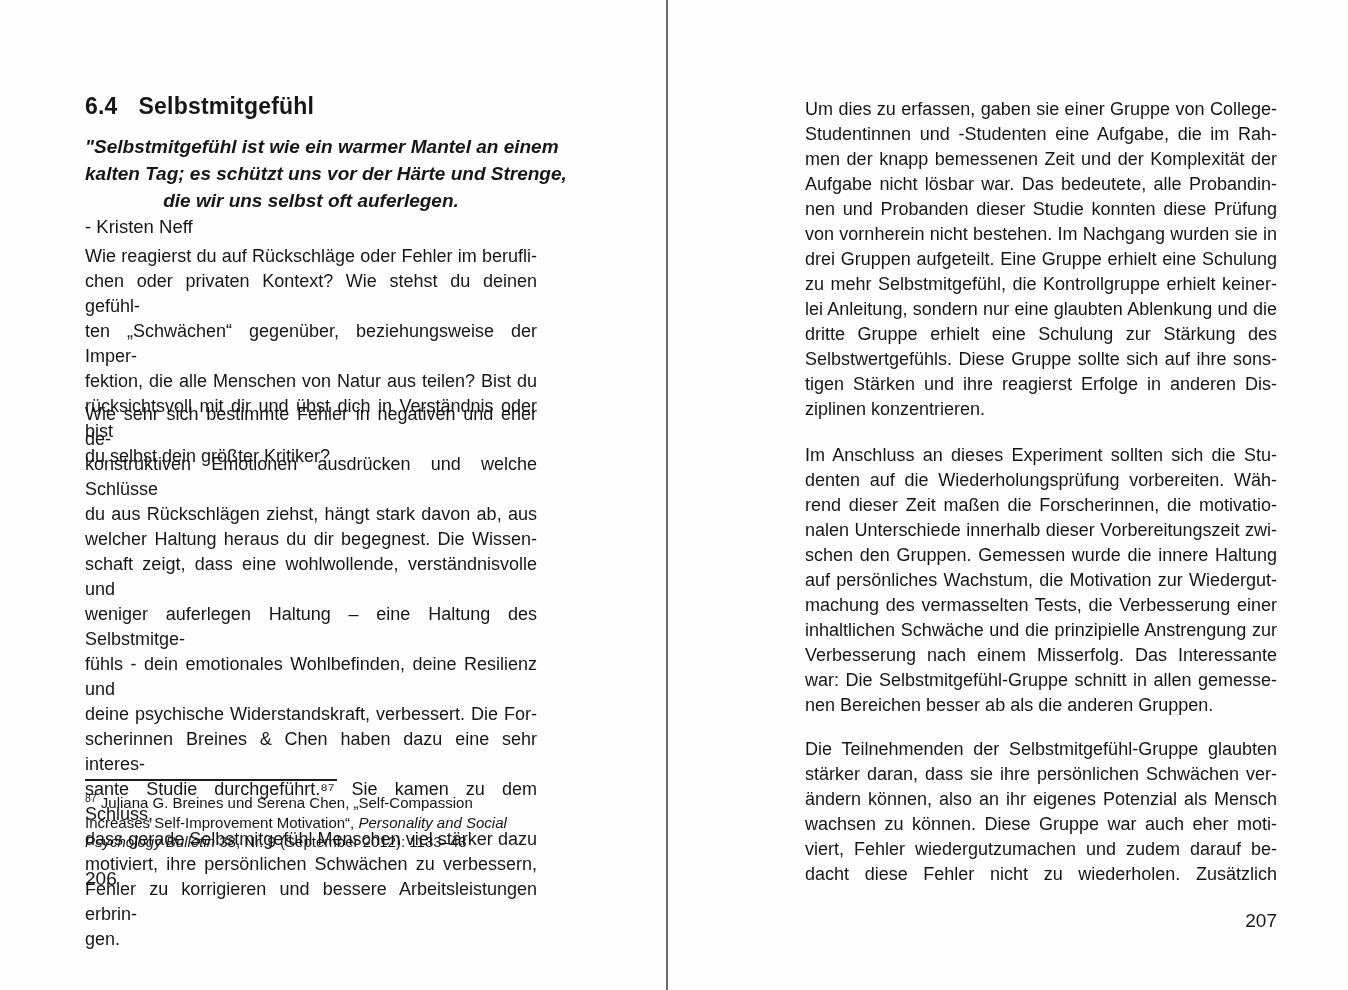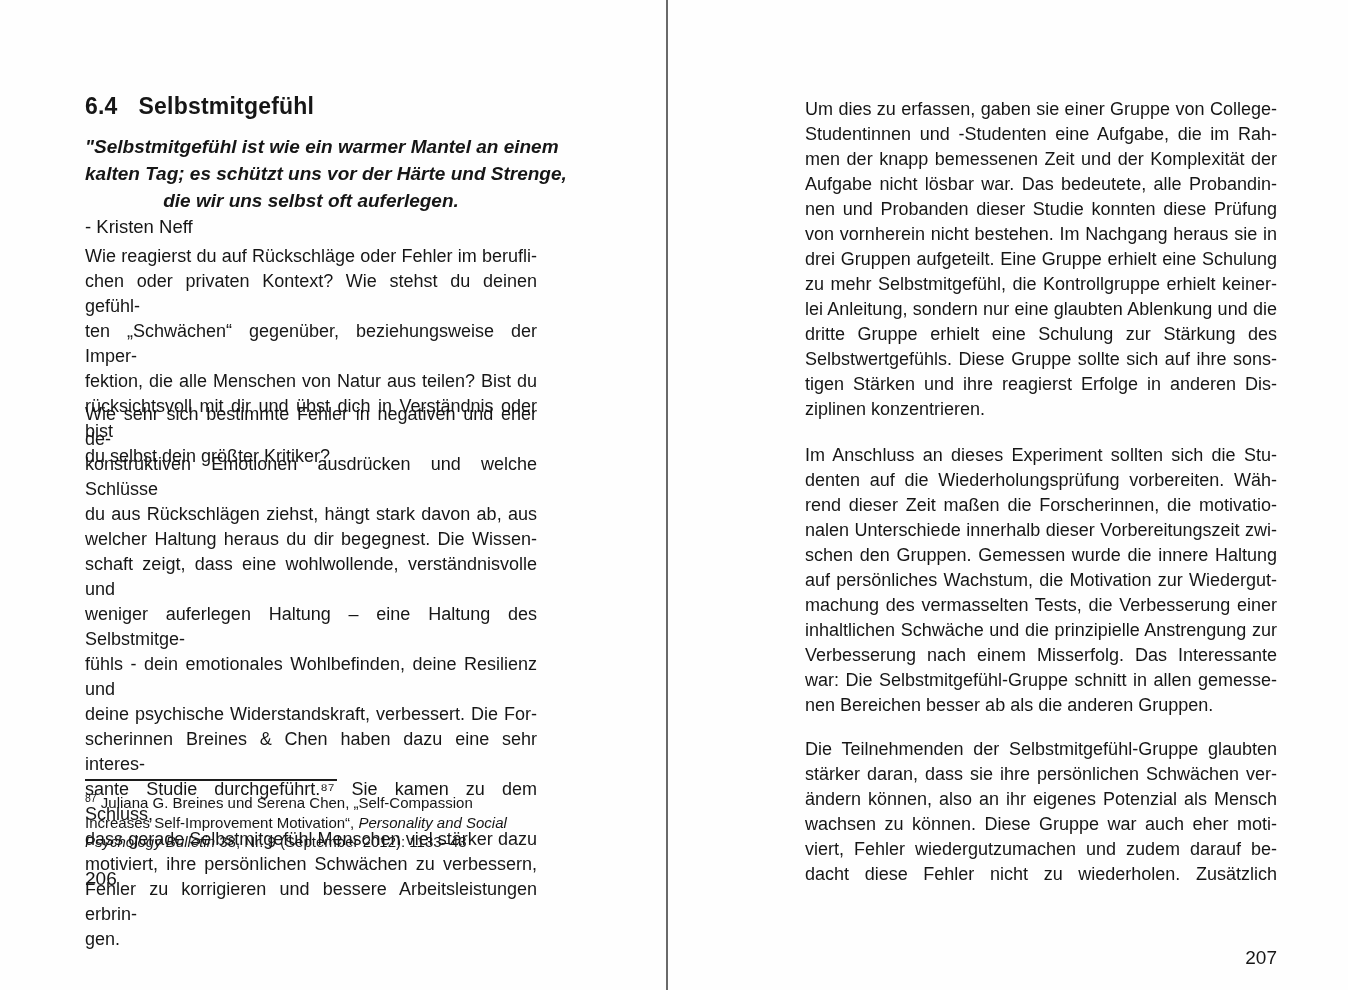--- a/index.html
+++ b/index.html
@@ -111,21 +111,21 @@
     line-height: 0;
     vertical-align: super;
   }
   .footnote em { font-style: italic; }
 
   .page-number {
     position: absolute;
     font-size: 19px;
   }
   .page-number-left  { top: 868px; left: 0; }
-  .page-number-right { top: 947px; right: 0; text-align: left; }
+  .page-number-right { top: 910px; right: 0; text-align: left; }
 </style>
 </head>
 <body>
 
 <div class="book-spread">
 
   <div class="page-col page-left">
 
     <div class="section-heading">
       <span class="section-number">6.4</span><span class="section-title">Selbstmitgefühl</span>
@@ -178,21 +178,21 @@
   <div class="page-divider"></div>
 
   <div class="page-col page-right">
 
     <div class="para para-r1">
         <div class="jline">Um dies zu erfassen, gaben sie einer Gruppe von College-</div>
         <div class="jline">Studentinnen und -Studenten eine Aufgabe, die im Rah-</div>
         <div class="jline">men der knapp bemessenen Zeit und der Komplexität der</div>
         <div class="jline">Aufgabe nicht lösbar war. Das bedeutete, alle Probandin-</div>
         <div class="jline">nen und Probanden dieser Studie konnten diese Prüfung</div>
-        <div class="jline">von vornherein nicht bestehen. Im Nachgang heraus sie in</div>
+        <div class="jline">von vornherein nicht bestehen. Im Nachgang wurden sie in</div>
         <div class="jline">drei Gruppen aufgeteilt. Eine Gruppe erhielt eine Schulung</div>
         <div class="jline">zu mehr Selbstmitgefühl, die Kontrollgruppe erhielt keiner-</div>
         <div class="jline">lei Anleitung, sondern nur eine glaubten Ablenkung und die</div>
         <div class="jline">dritte Gruppe erhielt eine Schulung zur Stärkung des</div>
         <div class="jline">Selbstwertgefühls. Diese Gruppe sollte sich auf ihre sons-</div>
         <div class="jline">tigen Stärken und ihre reagierst Erfolge in anderen Dis-</div>
         <div class="jline">ziplinen konzentrieren.</div>
       </div>
 
     <div class="para para-r2">

